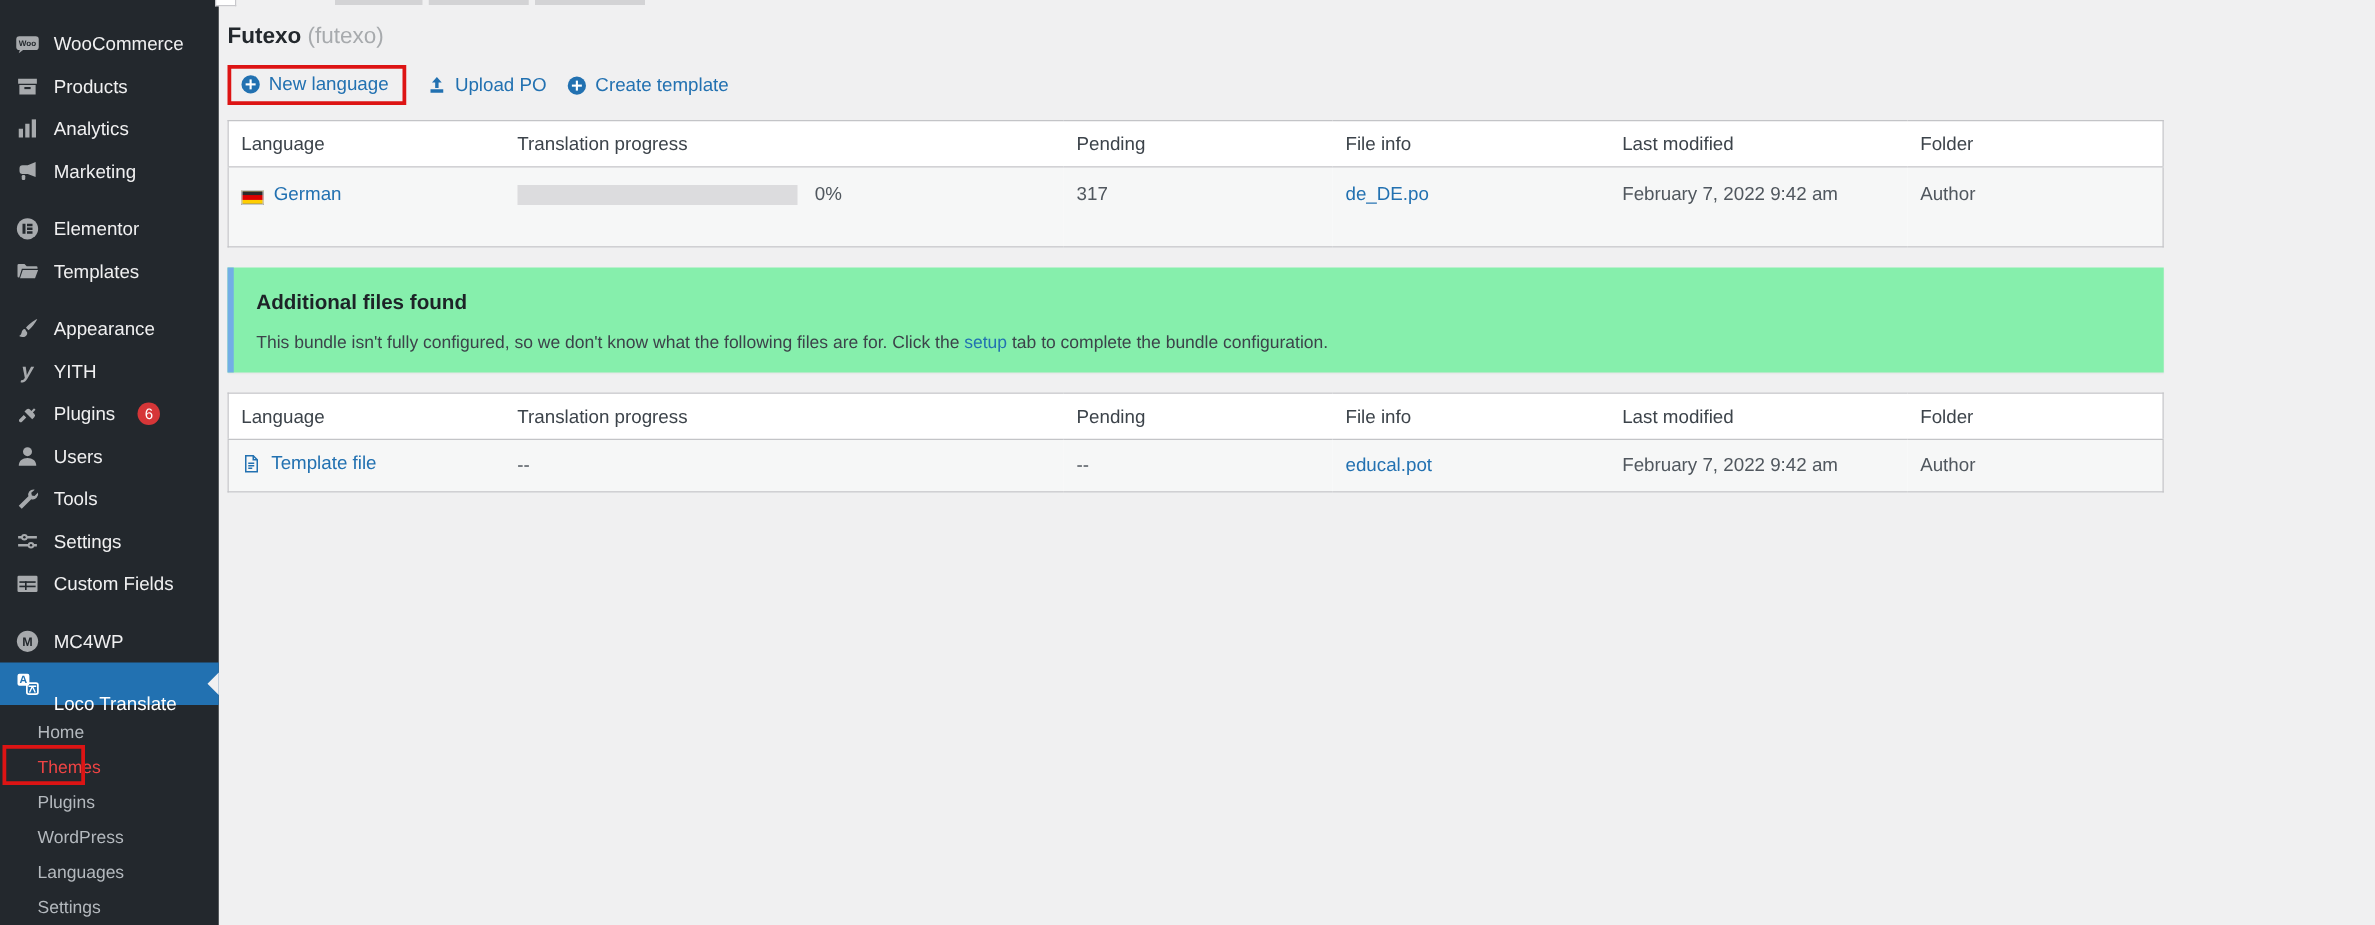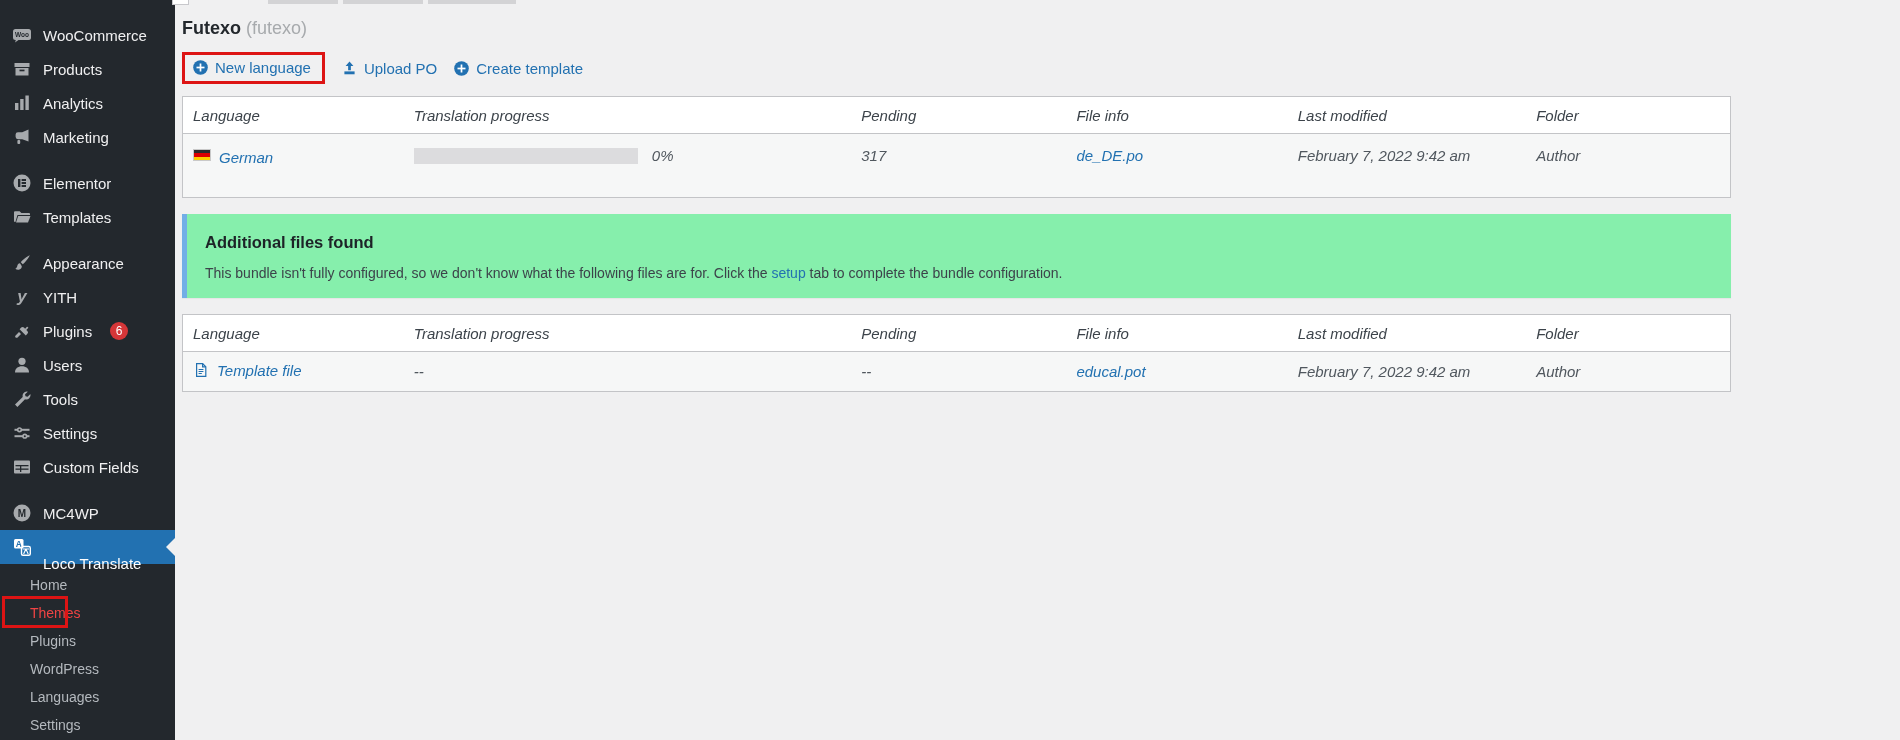--- a/index.html
+++ b/index.html
@@ -28,30 +28,30 @@
   
   .main{position:absolute;left:160px;top:0;width:1591px;height:740px;box-sizing:border-box;padding:0 20px 0 22px;}
   .stub{position:absolute;top:0;height:4px;background:#d3d3d5;}
   .stub-sel{position:absolute;top:0;left:12px;width:17px;height:5px;background:#fff;border:1px solid #c8c8cc;border-top:none;box-sizing:border-box;}
   .page-title{margin:18px 0 0;font-size:18px;font-weight:700;color:#23282d;}
   .page-title .subtitle{color:#a7aaad;font-weight:400;}
   .actions{margin-top:13px;display:flex;align-items:center;gap:16px;}
   .action-link{display:inline-flex;gap:6px;color:#2271b1;font-size:15px;text-decoration:none;cursor:pointer;white-space:nowrap;}
   .red-frame{display:inline-flex;align-items:center;border:3px solid #dd1414;padding:4px 11px 5px 7px;}
 
-  table{width:100%;border-collapse:collapse;table-layout:fixed;background:#fff;border:1px solid #c3c4c7;font-size:15px;font-style:italic;}
+  table{width:100%;border-collapse:collapse;table-layout:fixed;background:#fff;border:1px solid #c3c4c7;font-size:15px;}
   .tbl{margin-top:12px;}
   .tbl2{margin-top:16px;}
   thead th{text-align:left;font-weight:400;color:#3c434a;height:36px;padding:0 10px;background:#fff;border-bottom:1px solid #c3c4c7;}
   tbody tr{background:#f6f7f7;}
   tbody td{padding:13px 10px;color:#50575e;vertical-align:top;}
   .tbl-lang tbody td{height:37px;}
   .tbl-tpl tbody td{padding:10px;height:19px;vertical-align:middle;}
   a.cell-link{color:#2271b1;text-decoration:none;cursor:pointer;}
-  .lang-cell{display:inline-flex;align-items:flex-start;gap:8px;}
+  .lang-cell{display:inline-flex;align-items:flex-end;gap:8px;}
   .flag-de{display:inline-block;width:18px;height:12px;border:1px solid #c9c9c9;box-sizing:border-box;
     background:linear-gradient(#2b2b2b 0 33%, #d00 33% 66%, #ffce00 66% 100%);}
   .progress-wrap{display:flex;align-items:center;gap:14px;}
   .progress-track{width:224px;height:16px;background:#dcdcde;}
   .dim{color:#50575e;}
 
   .notice{margin-top:16px;background:#86efac;border-left:5px solid #72aee6;box-shadow:0 1px 1px rgba(0,0,0,.04);padding:13px 18px 17px;}
   .notice h2{margin:6px 0 13px;font-size:16.5px;font-weight:700;color:#1d2327;}
   .notice p{margin:0;font-size:14px;color:#3c434a;}
   .notice a{color:#2271b1;text-decoration:none;cursor:pointer;}

